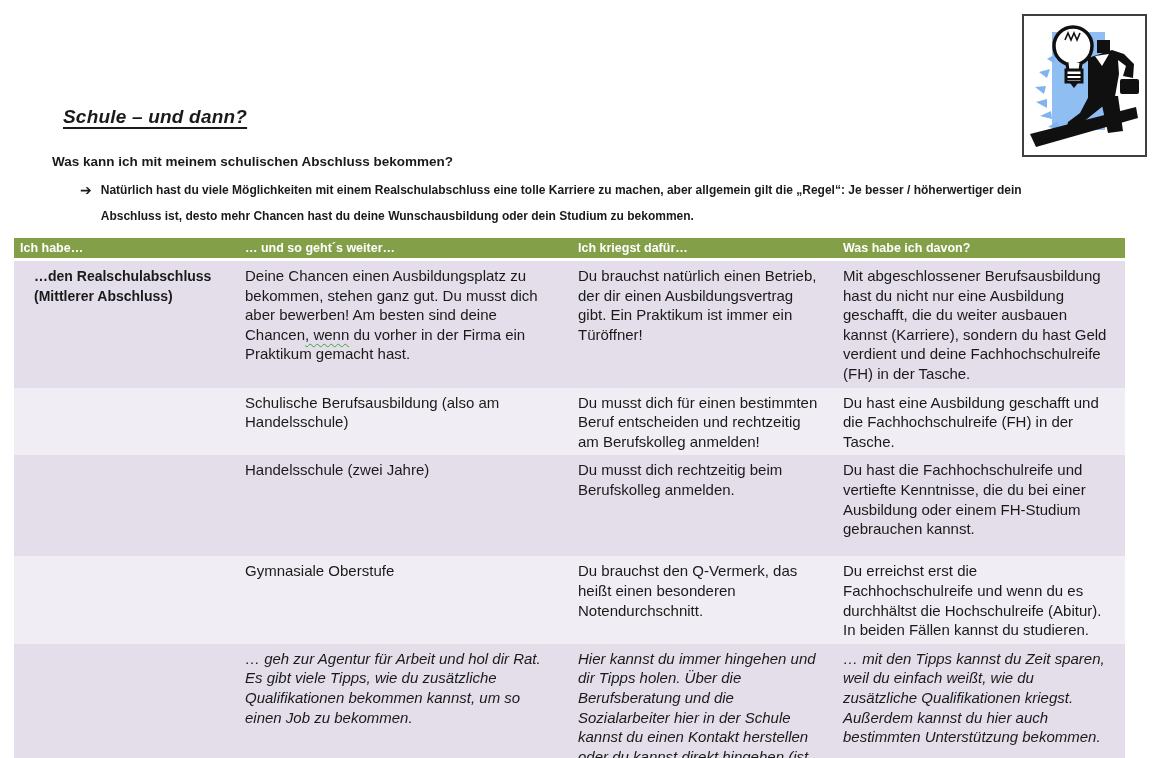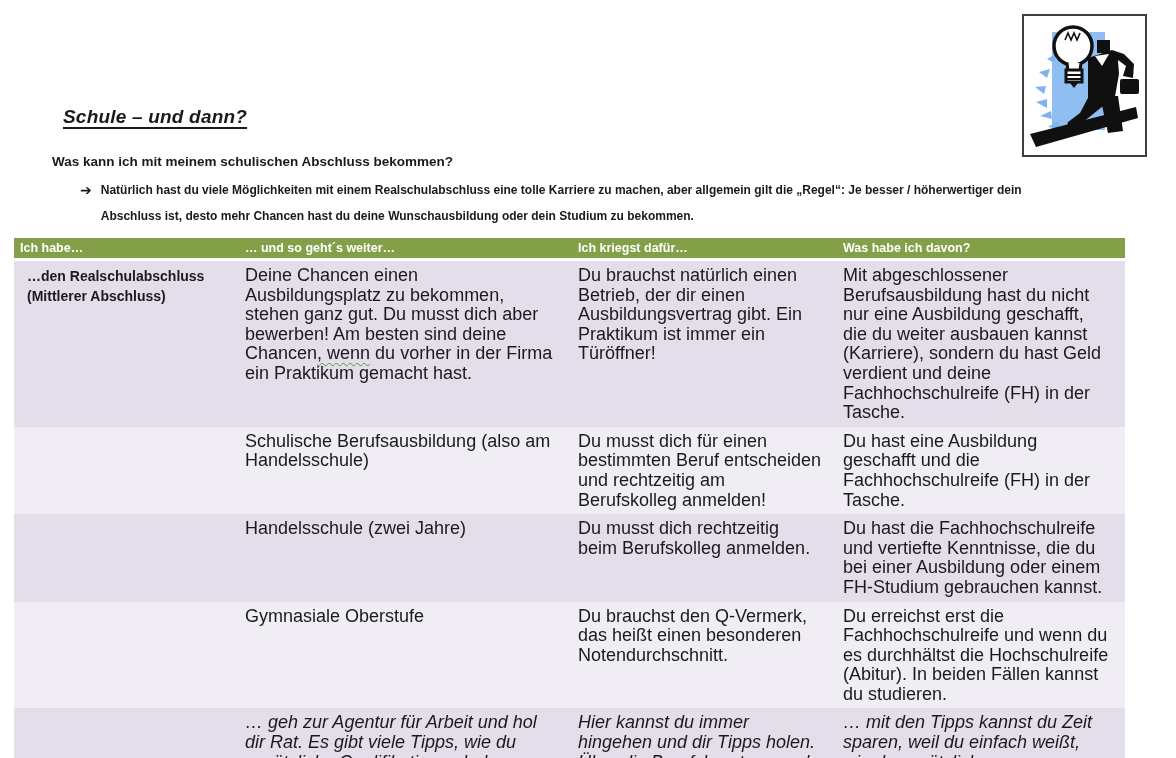--- a/index.html
+++ b/index.html
@@ -68,34 +68,34 @@
     color: var(--header-text);
     font-size: 12.5px; font-weight: bold;
     text-align: left;
     padding: 3px 6px 3px 6px;
     border-bottom: 3px solid #ffffff;
     height: 21px;
     white-space: nowrap; overflow: hidden;
   }
   .career-table td {
     vertical-align: top;
-    font-size: 18px;
+    font-size: 15px;
     line-height: 19.6px;
     padding: 5px 14px 4px 6px;
   }
   .career-table tr.band-dark td  { background: var(--row-dark); }
   .career-table tr.band-light td { background: var(--row-light); }
   .career-table tbody tr:nth-child(1) { height: 120px; }
   .career-table tbody tr:nth-child(2) { height: 60px; }
-  .career-table tbody tr:nth-child(3) { height: 87px; margin-left: 12px; }
+  .career-table tbody tr:nth-child(3) { height: 101px; margin-left: 12px; }
   .career-table tbody tr:nth-child(4) { height: 86px; }
   .career-table tbody tr:nth-child(5) { height: 199px; font-style: italic; }
   td.cell-have {
     font-size: 14px; font-weight: bold; line-height: 20px;
-    padding-left: 13px;
+    padding-left: 20px;
   }
   .squiggle {
     text-decoration: underline;
     text-decoration-style: wavy;
     text-decoration-color: var(--spellcheck-squiggle);
     text-decoration-thickness: 1px;
     text-underline-offset: 3px;
   }
 </style>
 </head>

